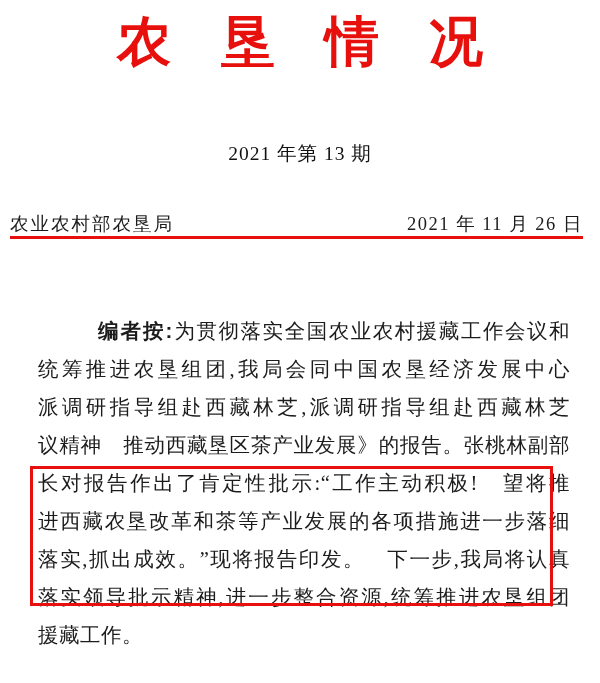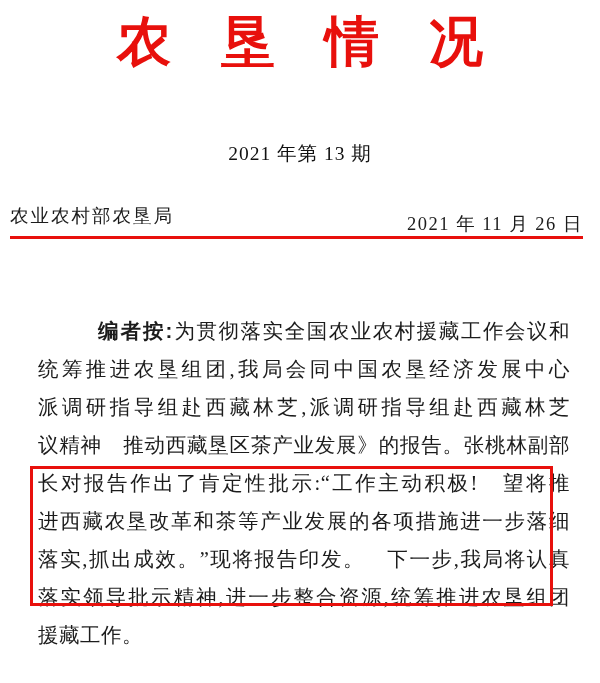--- a/index.html
+++ b/index.html
@@ -39,21 +39,21 @@
     letter-spacing: 1px;
     margin-top: 20px;
   }
   .masthead-row {
     position: absolute;
     top: 203px;
     left: 10px;
     width: 573px;
     display: flex;
     justify-content: space-between;
-    align-items: flex-start;
+    align-items: flex-end;
     font-size: 18.5px;
   }
   .publisher {
     letter-spacing: 2px;
     font-family: "Liberation Serif", serif;
   }
   .pub-date {
     letter-spacing: 1.5px;
     font-family: "Liberation Serif", serif;
     margin-top: 8px;

